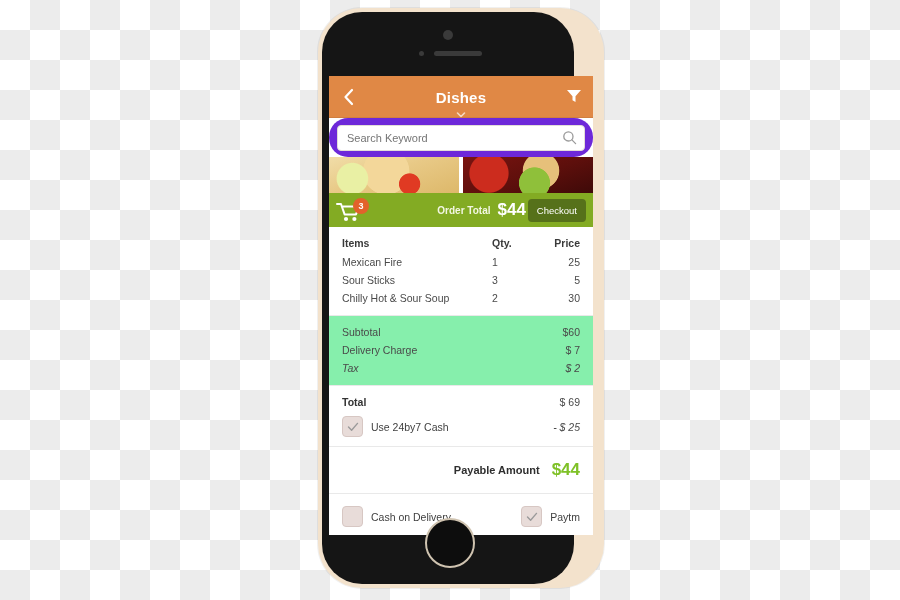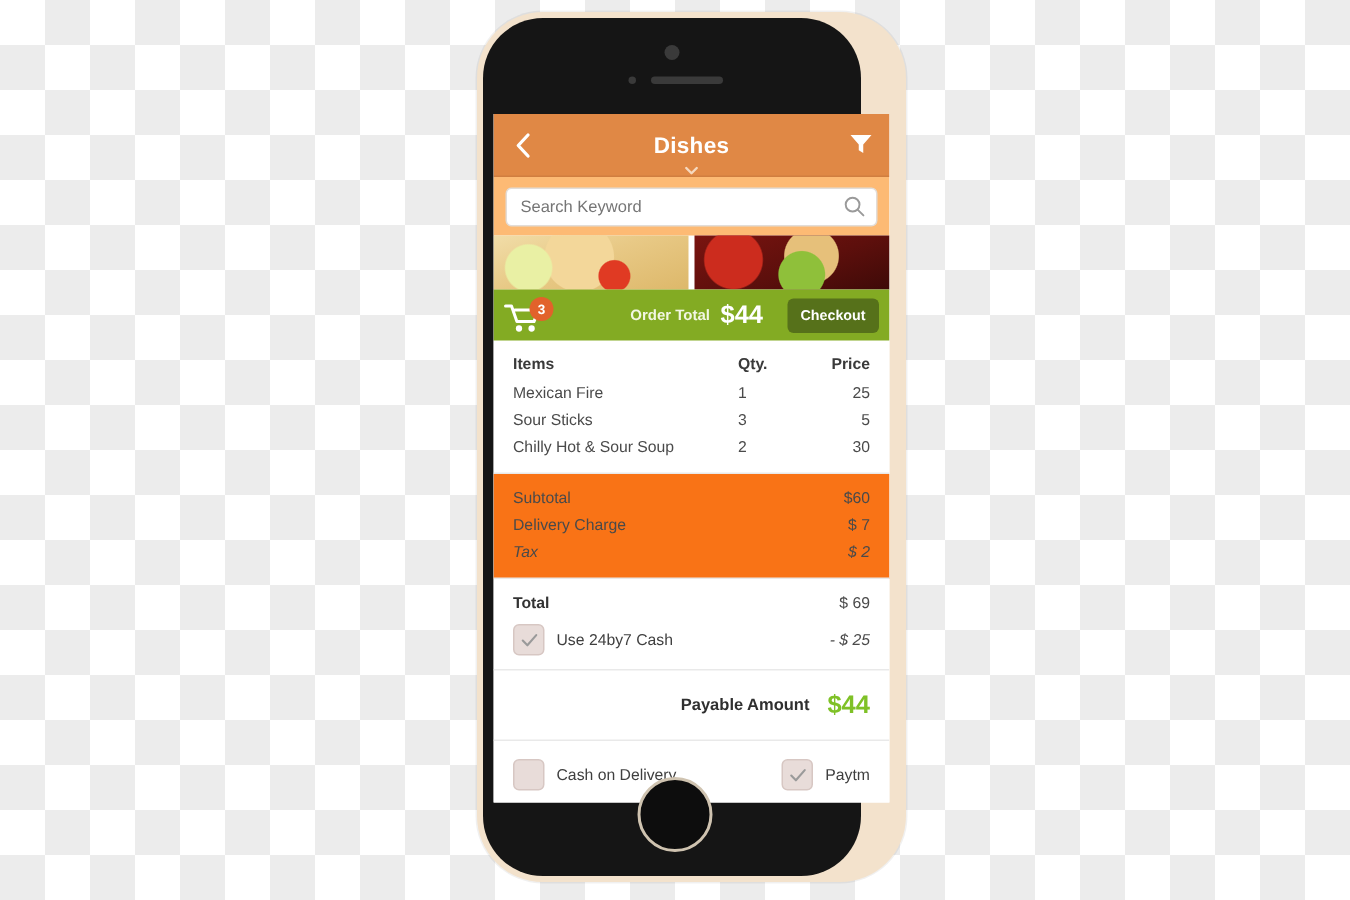--- a/index.html
+++ b/index.html
@@ -46,21 +46,21 @@
   }
   .app-header:after{content:"";position:absolute;left:0;right:0;bottom:0;height:1px;background:rgba(0,0,0,.07);}
   .hdr-title{color:#fff;font-size:15px;font-weight:bold;letter-spacing:.2px;}
   .hdr-caret{
     position:absolute;left:50%;margin-left:-5px;bottom:3px;width:9px;height:9px;
   }
   .back-icon{position:absolute;left:10px;top:10px;width:20px;height:22px;}
   .filter-icon{position:absolute;right:10px;top:11px;width:18px;height:18px;}
 
   
-  .search-wrap{background:#fdba74;padding:7px 8px 6px 8px;}
+  .search-wrap{background:#6d28d9;padding:7px 8px 6px 8px;border-radius:19px;}
   .search-box{
     position:relative;height:24px;border:1px solid #e2ddd8;border-radius:4px;background:#fff;
     display:flex;align-items:center;
   }
   .search-input{
     border:0;outline:0;background:transparent;font-family:inherit;font-size:11px;color:#8b8b8b;
     padding:0 26px 0 9px;width:100%;height:100%;
   }
   .search-glyph{position:absolute;right:7px;top:4px;width:15px;height:15px;}
 
@@ -90,28 +90,28 @@
   .cart-wrap{position:relative;width:34px;height:24px;}
   .cart-icon{position:absolute;left:0;top:4px;width:26px;height:20px;}
   .cart-badge{
     position:absolute;left:17px;top:0;width:16px;height:16px;border-radius:50%;
     background:#e2622b;color:#fff;font-size:9px;font-weight:bold;
     display:flex;align-items:center;justify-content:center;
   }
   .order-total-label{margin-left:auto;color:#f2f6e2;font-size:10px;font-weight:bold;}
   .order-total-value{color:#fff;font-size:17px;font-weight:bold;margin-left:7px;}
   .bar-checkout{
-    margin-left:16px;background:#56711a;color:#fff;border:0;border-radius:4px;
-    font-family:inherit;font-size:9.5px;font-weight:bold;padding:6px 9px;cursor:pointer;
+    margin-left:2px;background:#56711a;color:#fff;border:0;border-radius:4px;
+    font-family:inherit;font-size:9.5px;font-weight:normal;padding:6px 9px;cursor:pointer;
   }
 
   
   .panel{background:#fff;}
   .sec{padding:8px 13px 9px 13px;border-bottom:1px solid #e9e9e9;}
-  .sec-alt{background:#f97316;}
+  .sec-alt{background:#86efac;}
   .row{display:flex;align-items:center;font-size:10.5px;color:#4a4a4a;line-height:16px;}
   .row + .row{margin-top:2px;}
   .c-item{flex:1;}
   .c-qty{width:42px;text-align:left;}
   .c-price{width:46px;text-align:right;}
   .hdr-row{color:#3a3a3a;font-weight:bold;margin-bottom:3px;}
   .val-right{margin-left:auto;text-align:right;}
   .ital{font-style:italic;gap:12px;}
   .bold{font-weight:bold;color:#333;}
 

